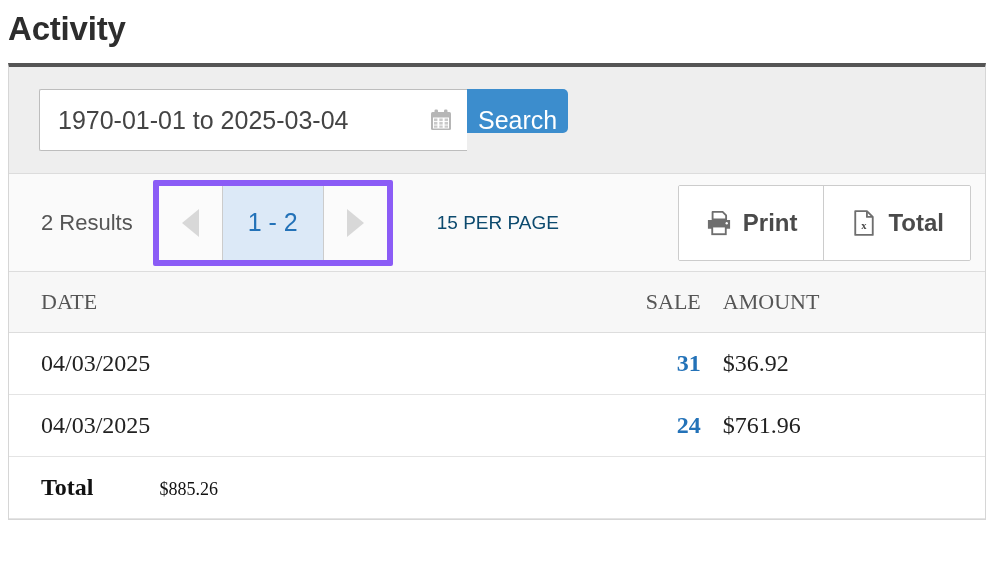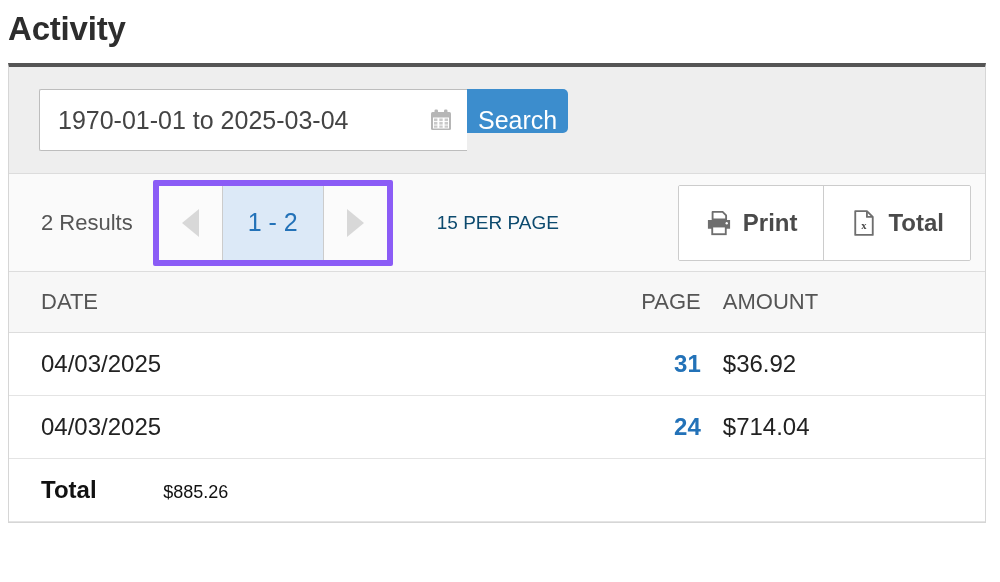--- a/index.html
+++ b/index.html
@@ -172,20 +172,21 @@
     white-space: nowrap;
   }
   .action-btn + .action-btn { border-left: 1px solid #cccccc; }
   .action-icon { width: 28px; height: 28px; flex: 0 0 auto; }
 
   
   table.grid {
     width: 100%;
     border-collapse: collapse;
     table-layout: fixed;
+    font-family: Liberation Serif, serif;
   }
   table.grid th {
     background: #f7f7f7;
     font-weight: normal;
     font-size: 22px;
     color: #555555;
     padding: 17px 0 17px 0;
     border-bottom: 1px solid #dddddd;
     text-align: left;
   }
@@ -282,34 +283,34 @@
         </span>
         <span>Total</span>
       </div>
     </div>
   </div>
 
   <table class="grid">
     <thead>
       <tr>
         <th class="col-date">DATE</th>
-        <th class="col-sale">PAGE</th>
+        <th class="col-sale">SALE</th>
         <th class="col-amount">AMOUNT</th>
       </tr>
     </thead>
     <tbody>
       <tr>
         <td class="col-date">04/03/2025</td>
         <td class="col-sale"><span class="sale-link">31</span></td>
         <td class="col-amount">$36.92</td>
       </tr>
       <tr>
         <td class="col-date">04/03/2025</td>
         <td class="col-sale"><span class="sale-link">24</span></td>
-        <td class="col-amount">$714.04</td>
+        <td class="col-amount">$761.96</td>
       </tr>
       <tr class="total-row">
         <td class="col-date">
           <span class="total-label">Total</span>
           <span class="total-value">$885.26</span>
         </td>
         <td></td>
         <td></td>
       </tr>
     </tbody>

